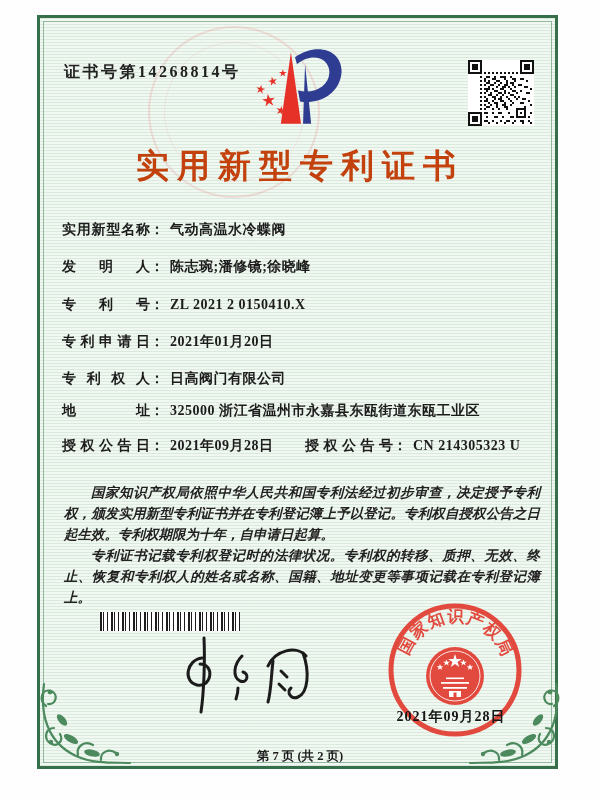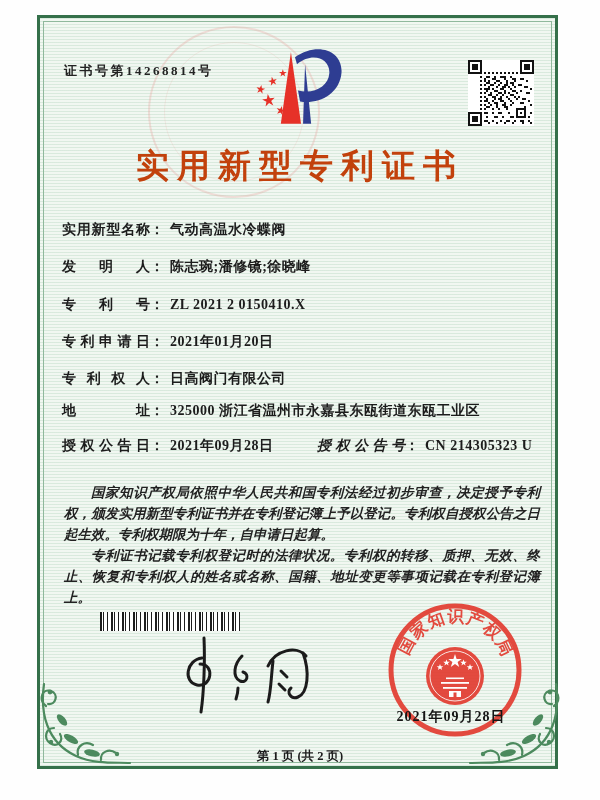--- a/index.html
+++ b/index.html
@@ -9,33 +9,33 @@
   .frame{position:absolute;left:37px;top:15px;width:515px;height:748px;
          border:3px solid #35704a;
          background:#f1f7f1;
          background-image:repeating-linear-gradient(180deg,rgba(122,180,142,.20) 0 1px,rgba(255,255,255,0) 1px 3px);}
   .frame::after{content:"";position:absolute;inset:3px;border:1px solid #8fb89c;pointer-events:none;}
   
   .watermark{position:absolute;left:148px;top:26px;width:168px;height:168px;border-radius:50%;
              border:2px solid rgba(228,158,152,.38);opacity:.8;}
   .watermark::after{content:"";position:absolute;inset:14px;border-radius:50%;
              border:1px solid rgba(228,158,152,.22);}
-  .cert-number{position:absolute;left:64px;top:62px;font-size:13px;font-weight:700;
+  .cert-number{position:absolute;left:64px;top:62px;font-size:16px;font-weight:700;
                letter-spacing:2.5px;color:#222;}
   .logo{position:absolute;left:247px;top:44px;width:102px;height:96px;}
   .qr{position:absolute;left:468px;top:60px;width:66px;height:66px;background:#fff;}
   .title{position:absolute;left:0;right:0;top:144px;text-align:center;
          font-size:33px;font-weight:700;letter-spacing:8px;color:#c2410c;}
   .rows{position:absolute;left:62px;top:219px;width:478px;font-size:14px;}
   .frow{position:absolute;left:0;white-space:nowrap;}
   .flabel{display:inline-block;width:88px;font-weight:700;text-align:justify;text-align-last:justify;
           vertical-align:bottom;letter-spacing:0;}
   .fcolon{font-weight:700;margin-right:6px;}
   .fvalue{font-weight:700;letter-spacing:.5px;}
-  .grant-no{margin-left:40px;font-style:italic;}
+  .grant-no{margin-left:28px;}
   .body-text{position:absolute;left:64px;top:468px;width:476px;font-size:13.5px;line-height:21px;
              font-style:italic;font-weight:600;text-align:justify;color:#222;margin-top:14px;}
   .body-text p{margin:0;text-indent:2em;}
   .barcode{position:absolute;left:100px;top:612px;width:140px;height:19px;
            background:repeating-linear-gradient(90deg,#1d1d1d 0 2px,#fff 2px 3px,#1d1d1d 3px 4px,#fff 4px 7px,#1d1d1d 7px 8px,#fff 8px 11px);}
   .signoff{position:absolute;left:84px;top:660px;font-size:15px;font-weight:700;line-height:28px;}
   .signature{position:absolute;left:172px;top:630px;width:160px;height:95px;}
   .seal{position:absolute;left:383px;top:598px;width:144px;height:144px;opacity:.92;}
   .seal-date{position:absolute;left:366px;top:708px;width:170px;text-align:center;
              font-size:14px;font-weight:700;letter-spacing:1px;color:#151515;}
@@ -288,21 +288,21 @@
         <rect x="60" y="89" width="24" height="1.8"></rect>
         <rect x="66" y="93" width="12" height="6"></rect>
         <rect x="70.5" y="94.5" width="3" height="4.5" fill="#e23c30"></rect>
         <rect x="63" y="79.5" width="18" height="1.6"></rect>
       </g>
     </g>
   </svg>
 
   <div class="seal-date">2021年09月28日</div>
 
-  <div class="page-num">第 1 页 (共 2 页)</div>
+  <div class="page-num">第 7 页 (共 2 页)</div>
 
   <svg class="orn orn-bl" viewBox="0 0 95 95">
     <g fill="none" stroke="#4c8a5e" stroke-width="2.2" stroke-linecap="round">
       <path d="M6,8 C2,36 8,66 38,80 C58,89 80,86 92,87"></path>
       <path d="M8,30 C0,24 4,12 13,15 C21,18 18,29 10,28"></path>
       <path d="M16,52 C8,52 5,62 12,67 C19,72 26,65 22,58"></path>
       <path d="M40,79 C38,70 47,64 55,69"></path>
       <path d="M63,84 C62,76 71,72 78,77"></path>
     </g>
     <g fill="#4c8a5e">

